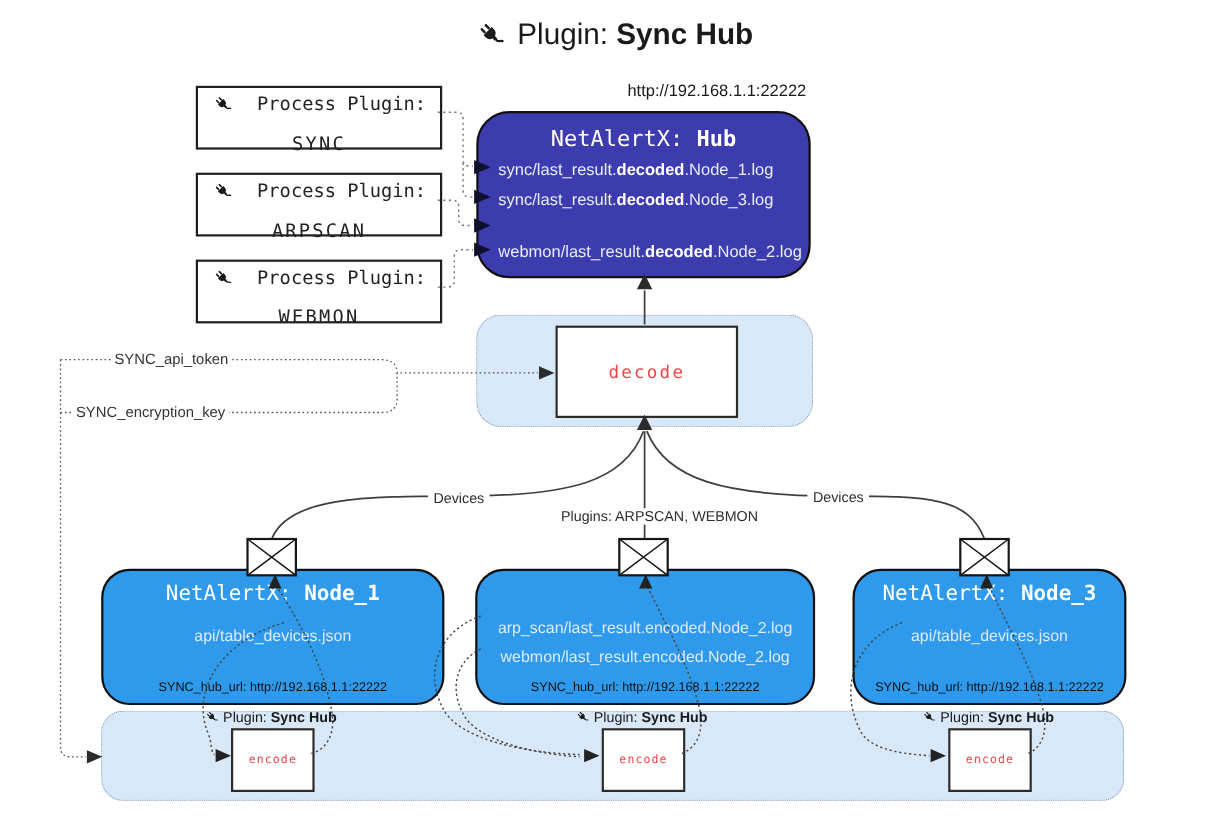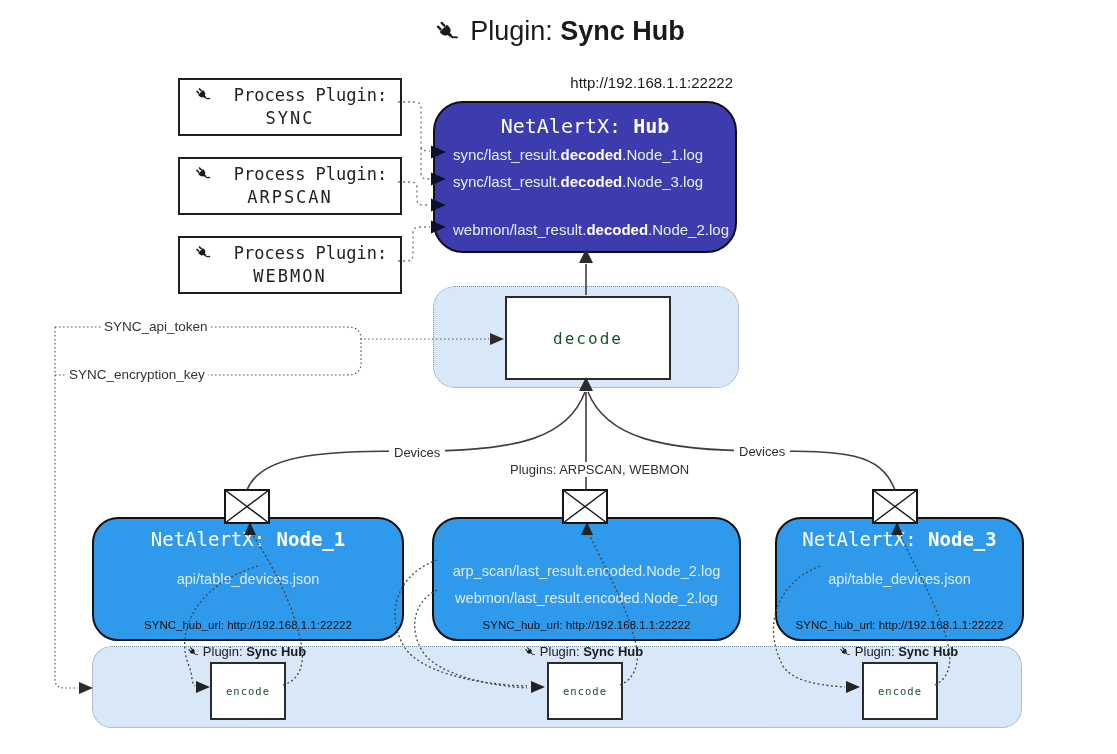--- a/index.html
+++ b/index.html
@@ -9,35 +9,35 @@
   .lyr2{z-index:2}
   .lyr6{z-index:6}
   
   .title{left:0;right:0;top:16px;display:flex;align-items:center;justify-content:center;
          gap:8px;font-size:27px;color:#1a1a1a}
   .title b{font-weight:700}
   
   .pbox{left:178px;width:220px;height:54px;background:#fff;border:2px solid #1f1f1f;
         color:#222;font-family:"DejaVu Sans Mono",monospace;font-size:17px;text-align:center}
   .pbox .l1{display:flex;align-items:center;justify-content:center;gap:21px;margin-top:5px}
-  .pbox .l2{margin-top:3px;letter-spacing:2px}
+  .pbox .l2{margin-top:16px;letter-spacing:2px}
   
   .hub-url{left:433px;top:74px;width:300px;text-align:right;font-size:15px;color:#1a1a1a}
   .hub{left:433px;top:101px;width:300px;height:148px;background:#3c3caf;border:2px solid #101010;
        border-radius:30px;color:#fff}
   .hub-title{position:absolute;top:11px;left:0;right:0;text-align:center;
              font-family:"DejaVu Sans Mono",monospace;font-size:20px}
   .hub-line{position:absolute;left:18px;font-size:15px;color:#e8edf6;white-space:nowrap}
   .hub-line b{color:#fff}
   
   .panel{background:#d9e8f9;border:1.6px dotted #7f95a9;border-radius:22px}
   .decode-panel{left:433px;top:286px;width:304px;height:100px}
   .bottom-panel{left:92px;top:646px;width:928px;height:80px;border-radius:20px}
   
-  .wbox{background:#fff;border:2px solid #2b2b2b;color:#14532d;
+  .wbox{background:#fff;border:2px solid #2b2b2b;color:#ef4444;
         font-family:"DejaVu Sans Mono",monospace;display:flex;align-items:center;justify-content:center}
   .decode-box{left:505px;top:296px;width:162px;height:80px;font-size:16px;letter-spacing:2px}
   .enc-box{top:662px;width:72px;height:54px;font-size:10.5px;letter-spacing:1px}
   
   .node{top:517px;height:120px;background:#2f9aec;border:2px solid #101010;border-radius:26px;color:#fff}
   .node-title{position:absolute;top:9px;left:0;right:0;text-align:center;
               font-family:"DejaVu Sans Mono",monospace;font-size:19px}
   .node-line{position:absolute;left:0;right:0;text-align:center;font-size:14.5px;color:#ddeafc;white-space:nowrap}
   .node-url{position:absolute;top:100px;left:0;right:0;text-align:center;font-size:11.5px;color:#101010}
   

